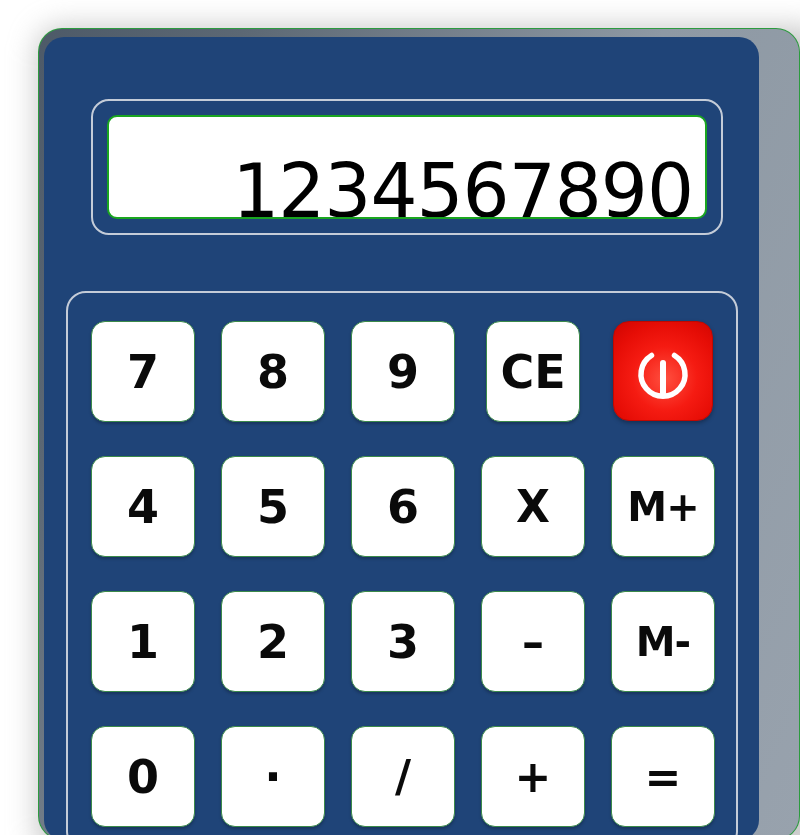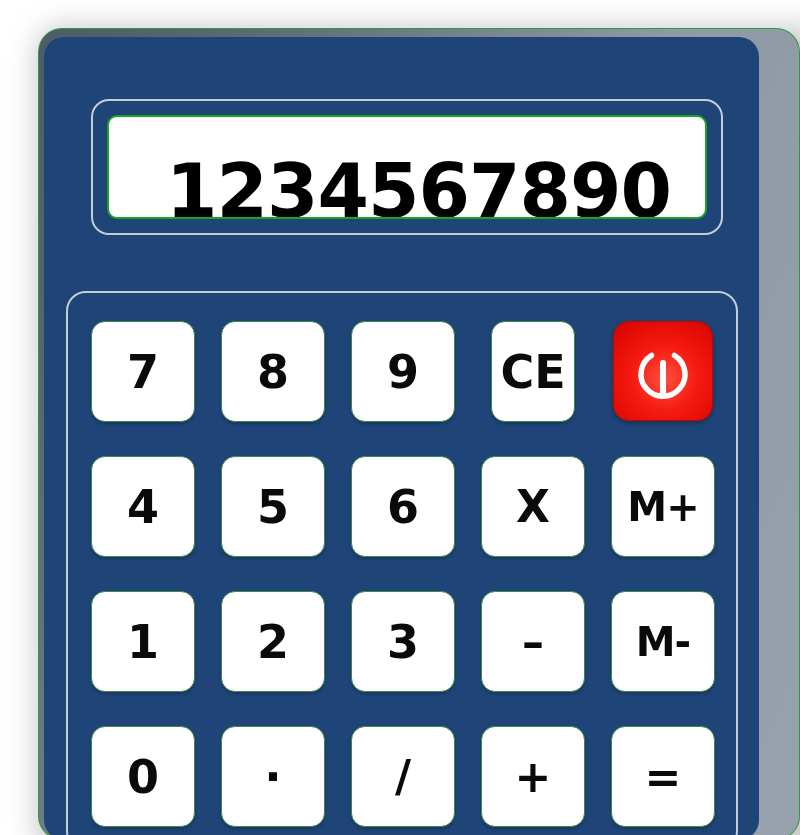--- a/index.html
+++ b/index.html
@@ -90,24 +90,24 @@
     border-radius: 10px;
     box-sizing: border-box;
     display: flex;
     align-items: center;
     justify-content: flex-end;
     overflow: hidden;
   }
 
   .display-value {
     font-size: 74px;
-    font-weight: 700;
+    font-weight: 400;
     color: #000000;
     letter-spacing: -1px;
-    padding-right: 34px;
+    padding-right: 12px;
     line-height: 1;
     white-space: nowrap;
     font-family: "DejaVu Sans", "Liberation Sans", sans-serif;
     margin-top: 48px;
   }
 
   
   .keypad-frame {
     position: absolute;
     left: 22px;
@@ -143,21 +143,21 @@
     font-size: 46px;
     font-weight: 700;
     color: #0a0a0a;
     cursor: pointer;
     box-shadow: 0 2px 3px rgba(0,0,0,0.22);
     user-select: none;
     font-family: "DejaVu Sans", "Liberation Sans", sans-serif;
   }
 
   .key.narrow {
-    width: 84px;
+    width: 94px;
     justify-self: center;
   }
 
   .key.op { font-size: 44px; }
   .key.mem { font-size: 40px; letter-spacing: -1px; }
   .key.dot { font-size: 46px; }
 
   
   .key.power {
     background: radial-gradient(circle at 52% 58%, #ff4f3f 0%, #f51b12 42%, #e60d06 72%, #cf0500 100%);

